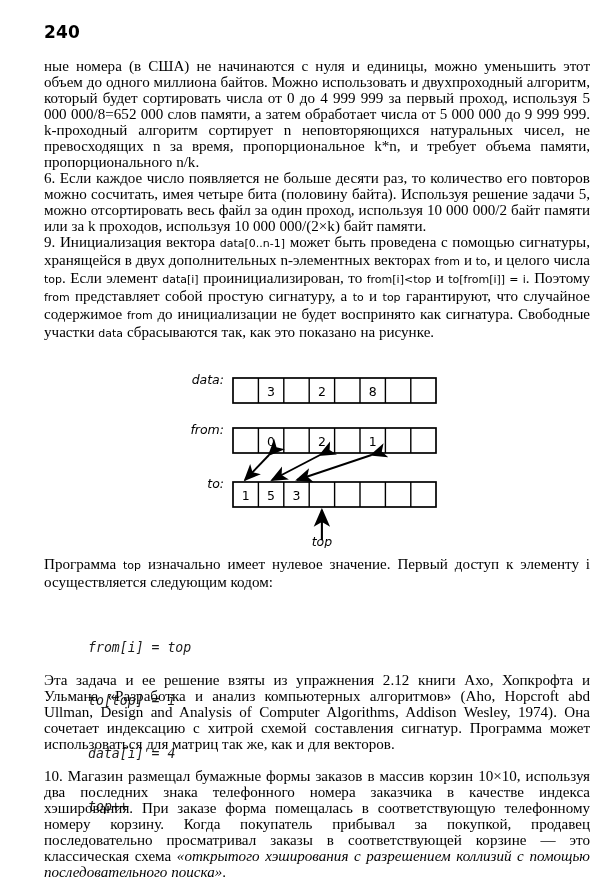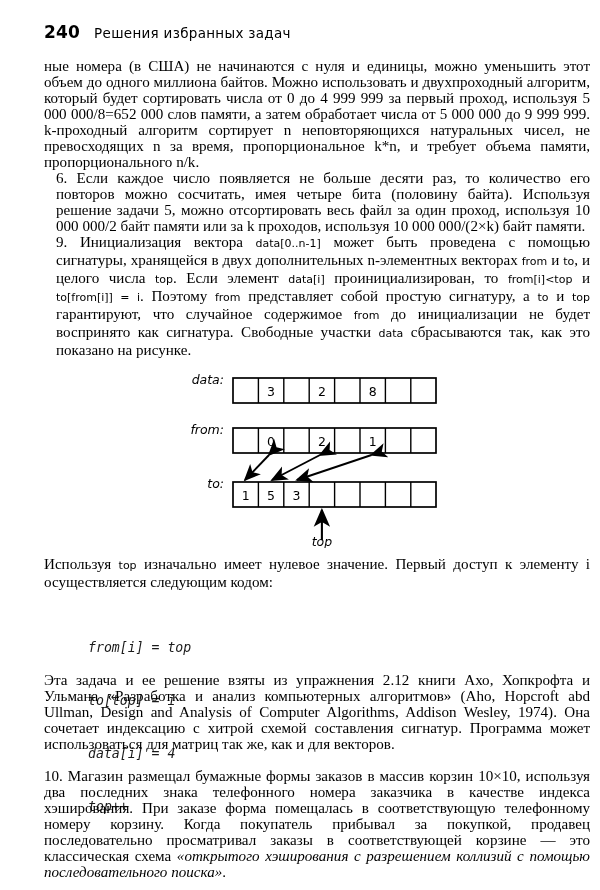--- a/index.html
+++ b/index.html
@@ -52,21 +52,21 @@
     width: 546px;
   }
   p.para {
     margin: 0;
     font-size: 15.1px;
     line-height: 16px;
     text-align: justify;
     text-indent: 0;
     hyphens: manual;
   }
-  p.para + p.para { margin-top: 0px; margin-left: 12px; }
+  p.para + p.para { margin-top: 0px; }
   .sans {
     font-family: "DejaVu Sans", sans-serif;
     font-size: 11px;
   }
   .it { font-style: italic; }
 
   
   .figure {
     position: absolute;
     left: 0;
@@ -103,21 +103,20 @@
     width: 546px;
   }
 </style>
 </head>
 <body>
 
 <div class="page">
 
   <div class="runhead">
     <span class="folio">240</span>
-    <span class="chapter">Решения избранных задач</span>
   </div>
 
   <div class="body">
 
     <p class="para"><span>ные номера (в США) не начинаются с нуля и единицы, можно уменьшить этот объем до одного миллиона байтов. Можно использовать и двухпроходный алгоритм, который будет сортировать числа от 0 до 4 999 999 за первый проход, используя 5 000 000/8=652 000 слов памяти, а затем обработает числа от 5 000 000 до 9 999 999. k-проходный алгоритм сортирует n неповторяющихся натуральных чисел, не превосходящих n за время, пропорциональное k*n, и требует объема памяти, пропорционального n/k.</span></p>
 
     <p class="para"><span>6. Если каждое число появляется не больше десяти раз, то количество его повторов можно сосчитать, имея четыре бита (половину байта). Используя решение задачи 5, можно отсортировать весь файл за один проход, используя 10 000 000/2 байт памяти или за k проходов, используя 10 000 000/(2×k) байт памяти.</span></p>
 
     <p class="para"><span>9. Инициализация вектора </span><span class="sans">data[0..n-1]</span><span> может быть проведена с помощью сигнатуры, хранящейся в двух дополнительных n-элементных векторах </span><span class="sans">from</span><span> и </span><span class="sans">to</span><span>, и целого числа </span><span class="sans">top</span><span>. Если элемент </span><span class="sans">data[i]</span><span> проинициализирован, то </span><span class="sans">from[i]&lt;top</span><span> и </span><span class="sans">to[from[i]] = i</span><span>. Поэтому </span><span class="sans">from</span><span> представляет собой простую сигнатуру, а </span><span class="sans">to</span><span> и </span><span class="sans">top</span><span> гарантируют, что случайное содержимое </span><span class="sans">from</span><span> до инициализации не будет воспринято как сигнатура. Свободные участки </span><span class="sans">data</span><span> сбрасываются так, как это показано на рисунке.</span></p>
 
@@ -201,21 +200,21 @@
       </g>
 
       <g>
         <line x1="305.9" y1="172" x2="305.9" y2="142" stroke="#000000" stroke-width="2.1" marker-end="url(#ahs)"></line>
         <text x="305.9" y="178" text-anchor="middle" font-family="DejaVu Sans, sans-serif" font-size="12.5" font-style="italic" fill="#000">top</text>
       </g>
     </svg>
   </div>
 
   <div class="body" style="top:556px;">
-    <p class="para"><span>Используя </span><span class="sans">top</span><span> изначально имеет нулевое значение. Первый доступ к элементу i осуществляется следующим кодом:</span></p>
+    <p class="para"><span>Программа </span><span class="sans">top</span><span> изначально имеет нулевое значение. Первый доступ к элементу i осуществляется следующим кодом:</span></p>
   </div>
 
   <div class="code">
     <span class="ln">from[i] = top</span>
     <span class="ln">to[top] = i</span>
     <span class="ln">data[i] = 4</span>
     <span class="ln">top++</span>
   </div>
 
   <div class="tail">

